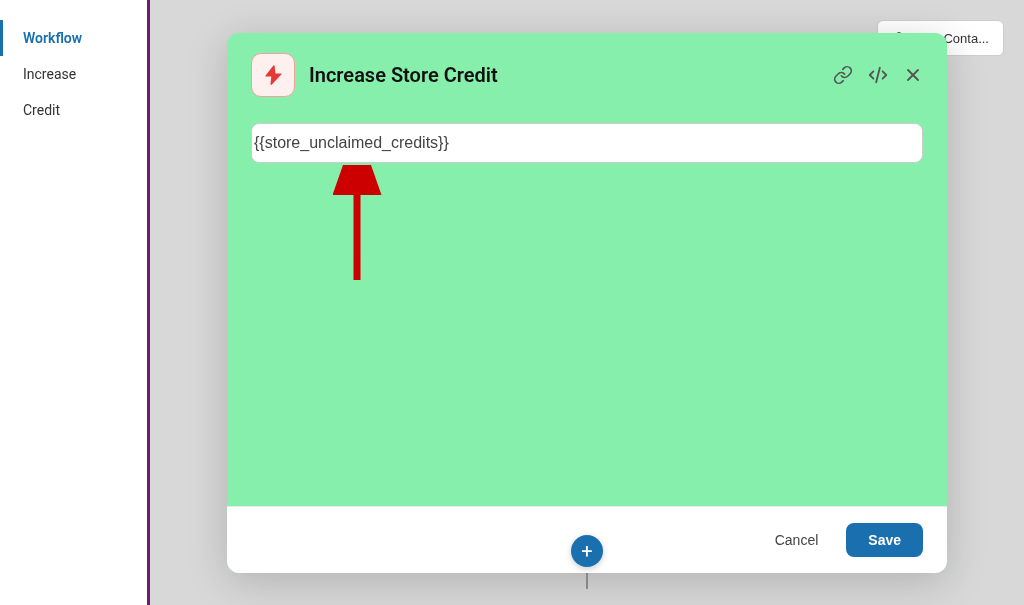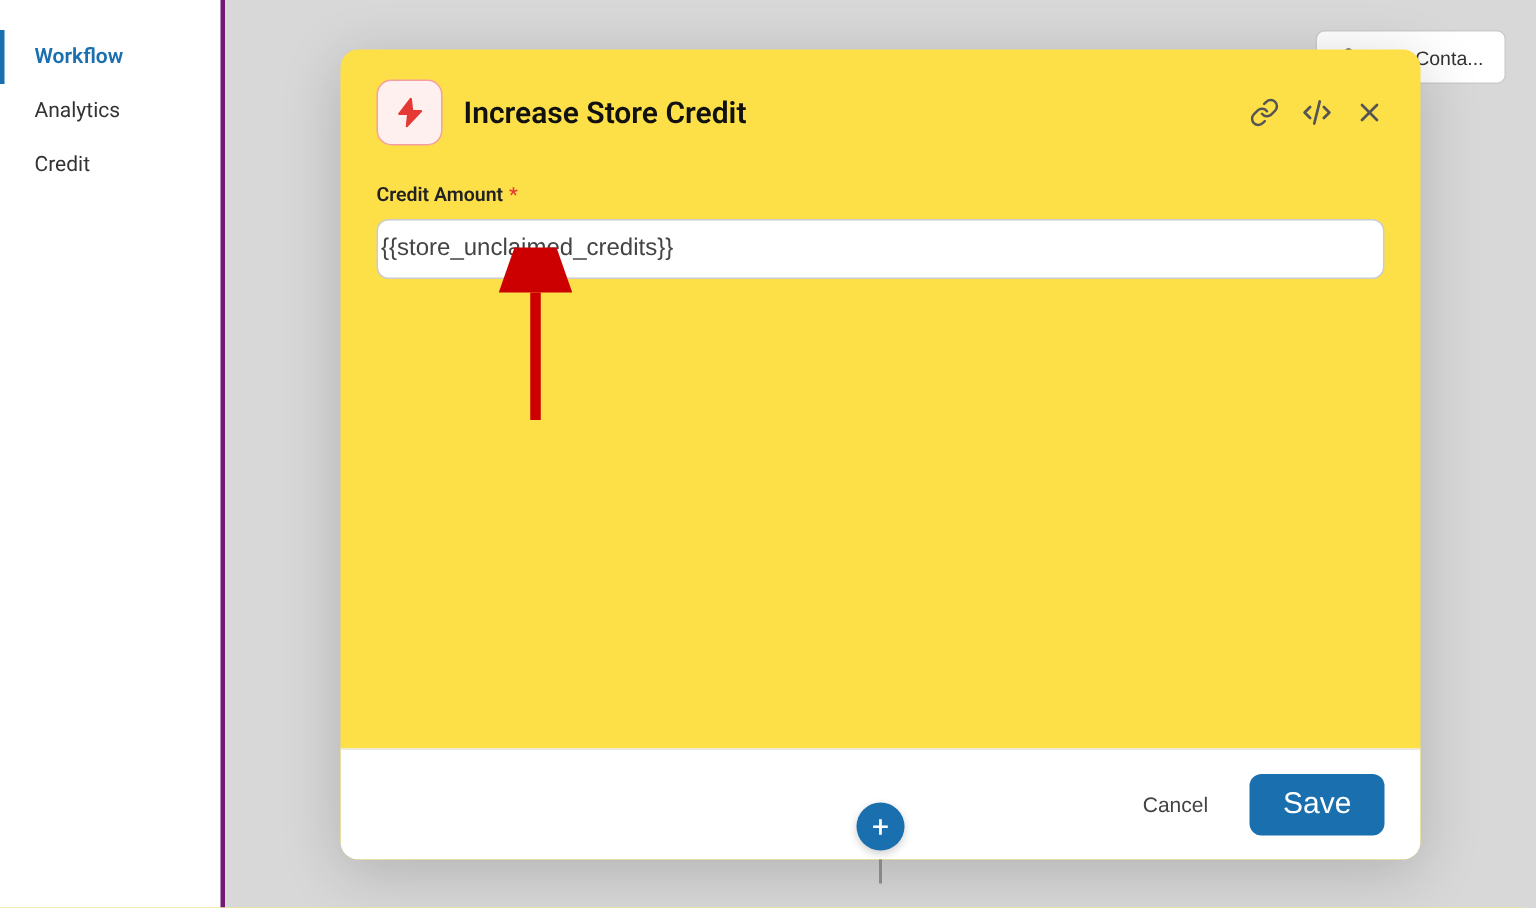--- a/index.html
+++ b/index.html
@@ -64,21 +64,21 @@
     .modal-overlay {
       position: absolute;
       top: 0; left: 0; right: 0; bottom: 0;
       display: flex;
       align-items: center;
       justify-content: center;
     }
 
     
     .modal {
-      background: #fde047;
+      background: #86efac;
       border-radius: 12px;
       width: 720px;
       min-height: 540px;
       box-shadow: 0 8px 40px rgba(0,0,0,0.18);
       display: flex;
       flex-direction: column;
       position: relative;
       overflow: hidden;
     }
 
@@ -194,22 +194,22 @@
       padding: 8px 16px;
       border-radius: 6px;
     }
 
     .btn-save {
       background: #1a6faf;
       color: #fff;
       border: none;
       border-radius: 8px;
       padding: 9px 22px;
-      font-size: 20px;
-      font-weight: 400;
+      font-size: 14px;
+      font-weight: 700;
       cursor: pointer;
     }
 
     
     .plus-btn {
       position: absolute;
       bottom: 22px;
       left: 50%;
       transform: translateX(-50%);
       width: 32px;
@@ -226,21 +226,21 @@
     }
   </style>
 </head>
 <body>
 
 <nav class="sidebar">
   <div class="sidebar-item active">
     <span>Workflow</span>
   </div>
   <div class="sidebar-item">
-    <span>Analytics</span>
+    <span>Increase</span>
   </div>
   <div class="sidebar-item">
     <span>Credit</span>
   </div>
 </nav>
 
 <div class="main-area">
 
   <button class="view-contacts-btn">
     <svg width="14" height="14" viewBox="0 0 16 16" fill="none">
@@ -274,24 +274,20 @@
           <span class="modal-header-action">
             <svg width="20" height="20" viewBox="0 0 24 24" fill="none" stroke="#555" stroke-width="2.2" stroke-linecap="round">
               <line x1="18" y1="6" x2="6" y2="18"></line>
               <line x1="6" y1="6" x2="18" y2="18"></line>
             </svg>
           </span>
         </div>
       </div>
 
       <div class="modal-body">
-        <div class="field-label">
-          <span>Credit Amount</span>
-          <span class="required-star">*</span>
-        </div>
         <input class="field-input" type="text" value="{{store_unclaimed_credits}}" style="">
 
         
         <div class="red-arrow">
           <svg width="90" height="120" viewBox="0 0 90 120" class="arrow-svg">
 
             <defs>
               <marker id="arrowhead" markerWidth="10" markerHeight="7" refX="0" refY="3.5" orient="auto">
                 <polygon points="0 7, 10 3.5, 0 0" fill="#cc0000"></polygon>
               </marker>

